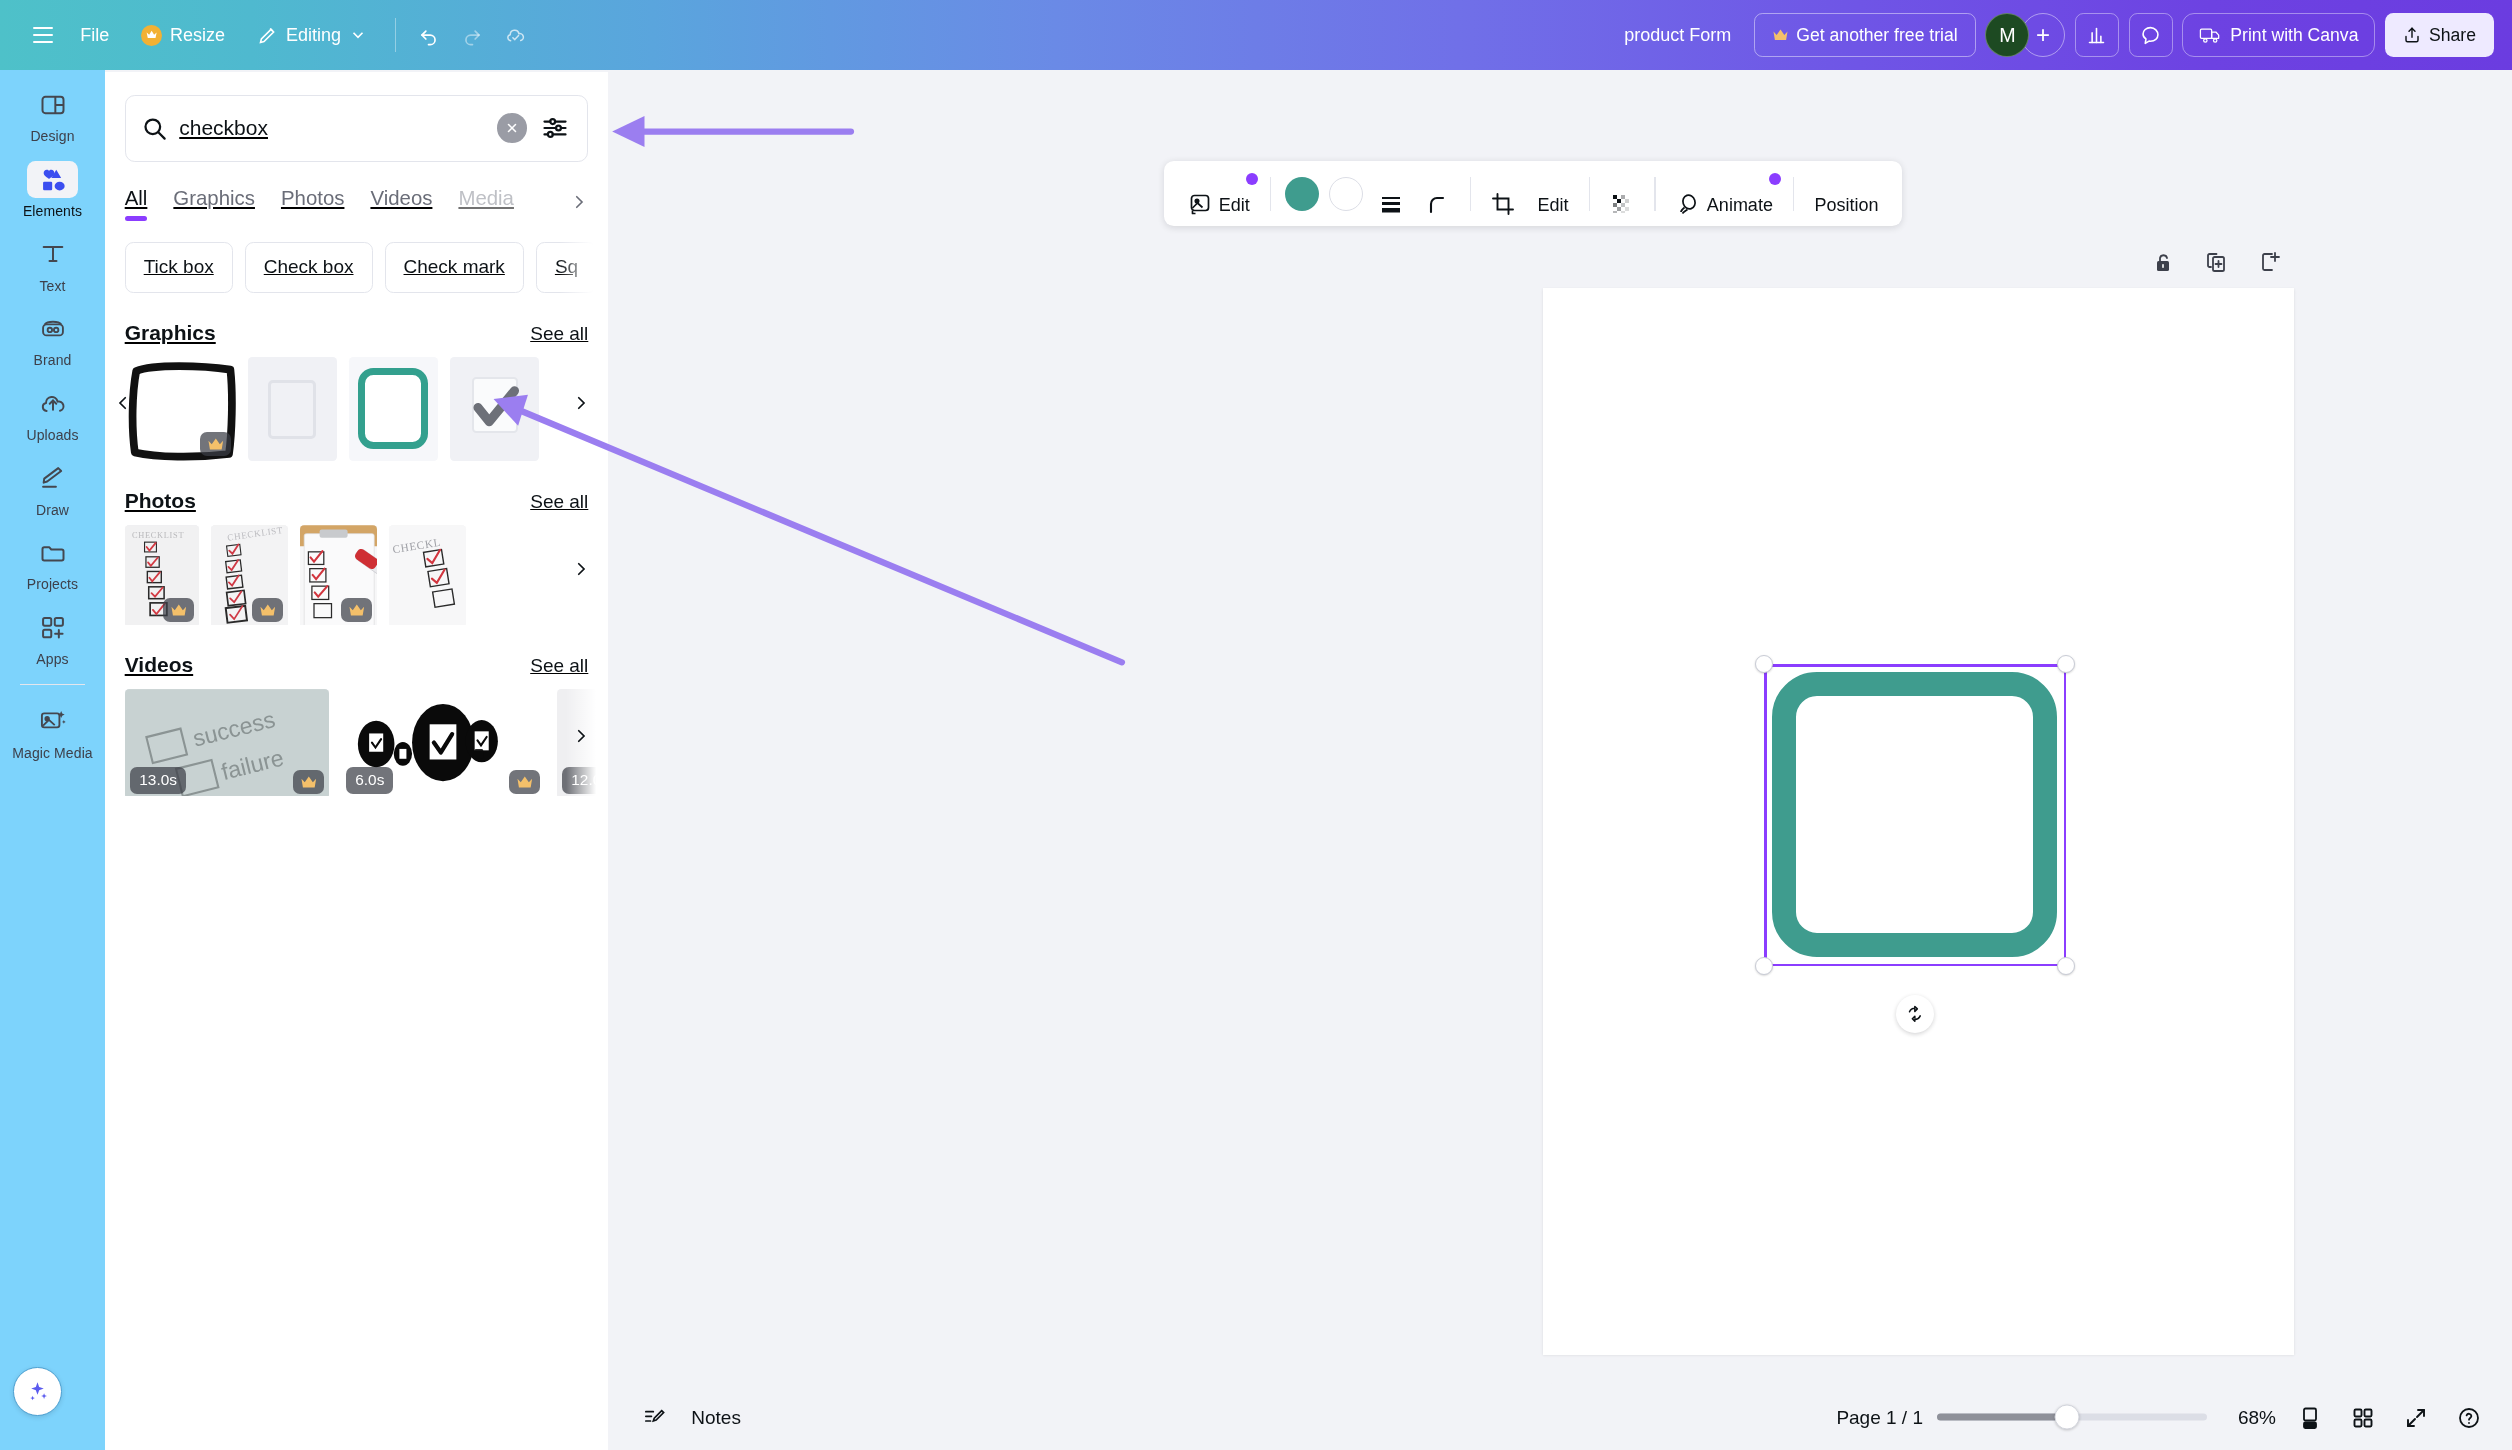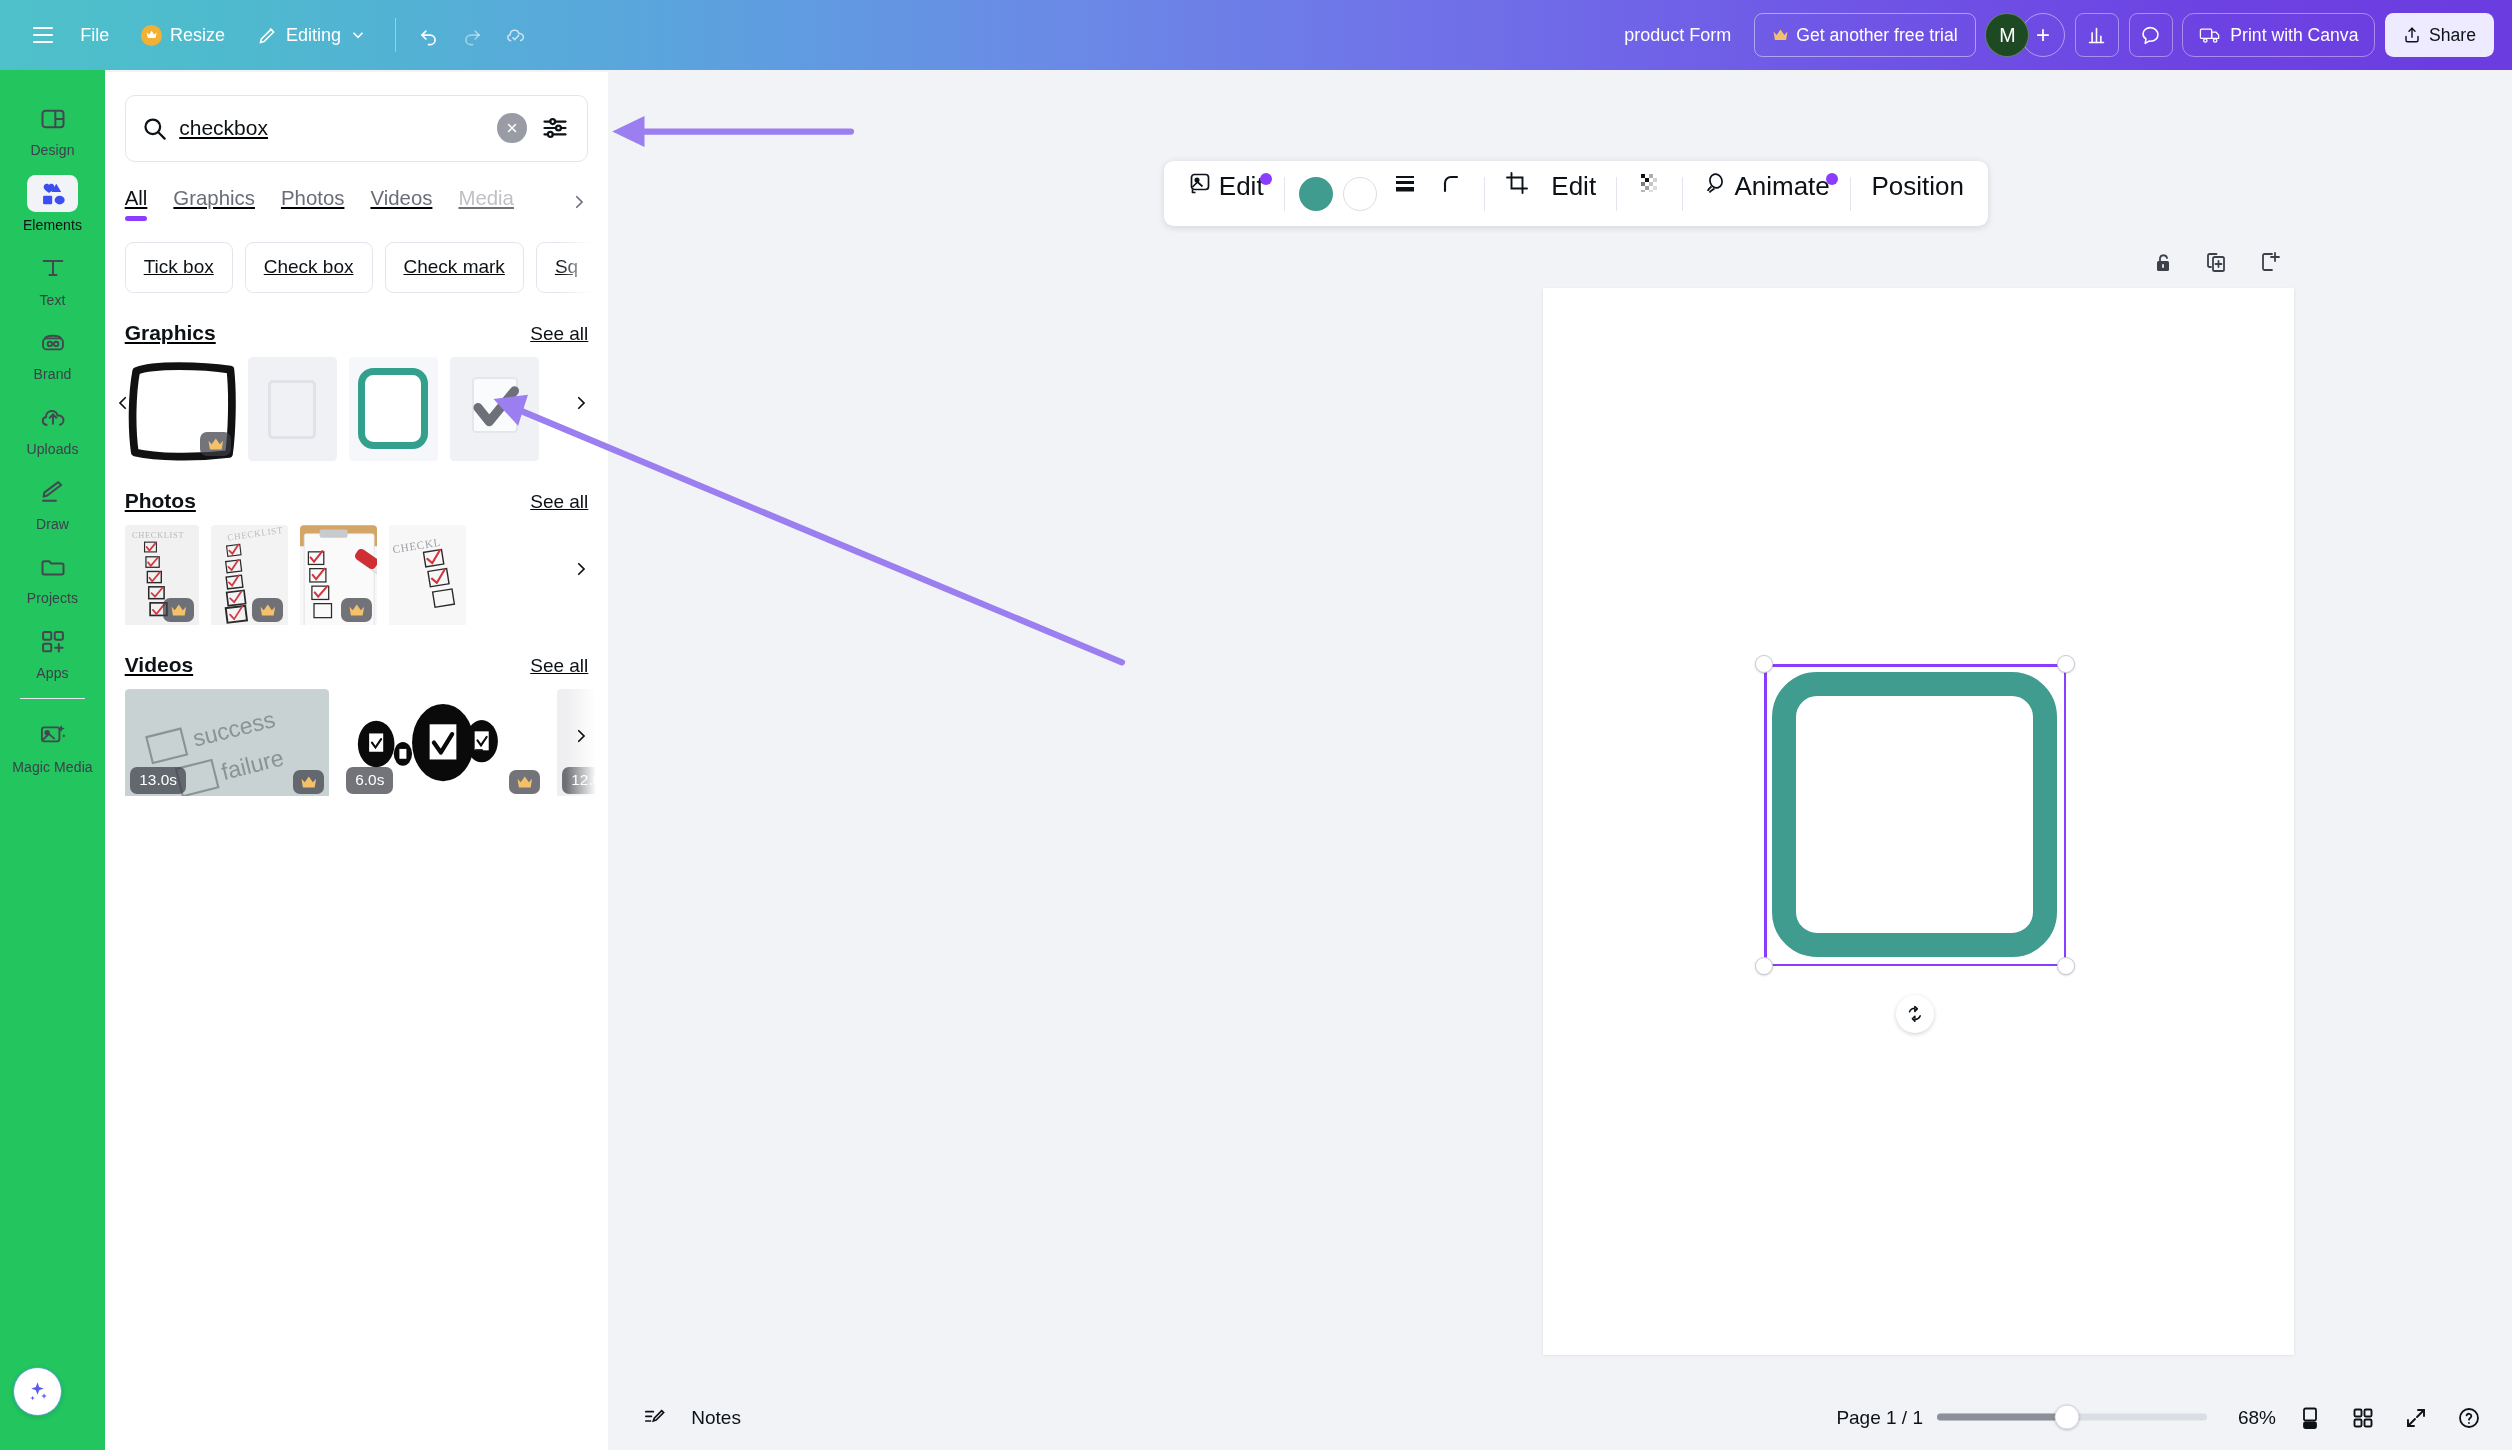--- a/index.html
+++ b/index.html
@@ -82,22 +82,22 @@
   .share-btn {
     height:44px; display:flex; align-items:center; gap:8.4px; padding:0 18px;
     background:#eeeaff; color:#0d1216; border-radius:8.4px; font-size:17.6px;
     cursor:pointer; white-space:nowrap;
   }
   .share-btn svg { width:18px; height:18px; }
 
   
   .rail {
     position:absolute; left:0; top:70px; width:105px; height:1380px;
-    background:#22c55e; display:flex; flex-direction:column; align-items:center;
-    padding-top:22px; z-index:30;
+    background:#7dd3fc; display:flex; flex-direction:column; align-items:center;
+    padding-top:8px; z-index:30;
   }
   .rail-item {
     width:94px; display:flex; flex-direction:column; align-items:center;
     padding:8.4px 0 7px; border-radius:8.4px; cursor:pointer; margin-bottom:1.4px;
   }
   .rail-item .ri-icon {
     width:51px; height:37px; display:flex; align-items:center; justify-content:center;
     border-radius:8.4px;
   }
   .rail-item .ri-icon svg { width:28px; height:28px; }
@@ -199,22 +199,22 @@
     position:absolute; left:609px; top:70px; right:0; bottom:0; background:#f2f3f7;
   }
 
   
   .etoolbar {
     position:absolute; left:555px; top:91px; height:65px;
     background:#fff; border-radius:9.8px; box-shadow:0 1.4px 7px rgba(14,19,24,.12);
     display:flex; align-items:center; padding:0 14px; gap:2.8px; z-index:18;
   }
   .et-btn {
-    height:45px; display:flex; align-items:flex-start; gap:7px; padding:0 9.8px;
-    border-radius:6.3px; cursor:pointer; font-size:26px; color:#0d1216; position:relative;
+    height:45px; display:flex; align-items:flex-end; gap:7px; padding:0 9.8px;
+    border-radius:6.3px; cursor:pointer; font-size:18px; color:#0d1216; position:relative;
     white-space:nowrap;
   }
   .et-btn svg { width:24px; height:24px; }
   .et-dot {
     position:absolute; top:2.1px; right:1.4px; width:12px; height:12px; border-radius:50%;
     background:#8b3dff;
   }
   .et-sep { width:1.1px; height:34px; background:#e3e5ec; margin:0 7.7px; }
   .swatch-teal {
     width:34px; height:34px; border-radius:50%; background:#3f9c8e; cursor:pointer; flex:none;

